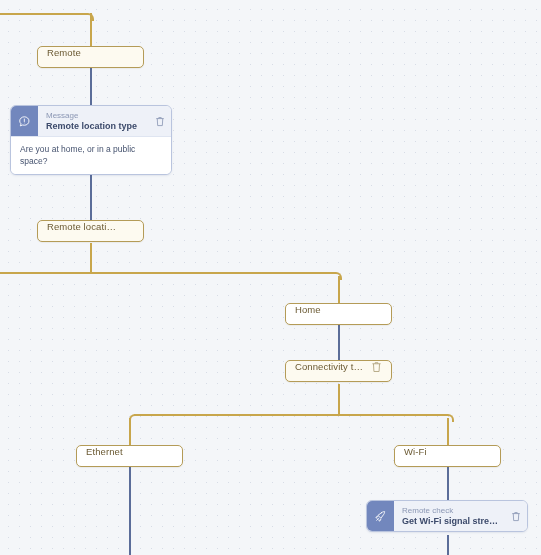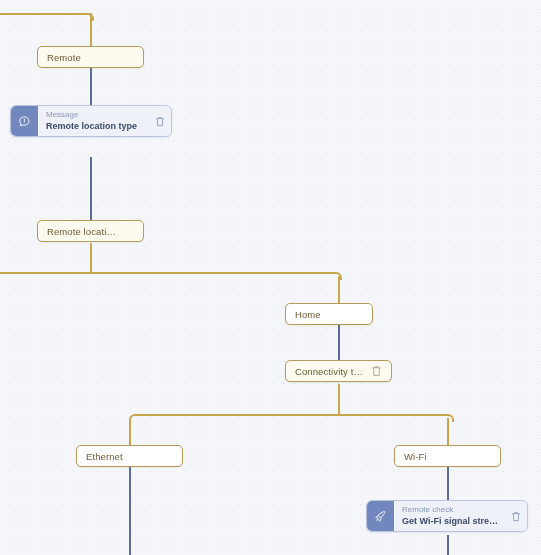--- a/index.html
+++ b/index.html
@@ -43,21 +43,21 @@
 
   
   .pill {
     position: absolute;
     box-sizing: border-box;
     height: 22px;
     border: 1px solid #bfa濃;
     border: 1px solid #b49b57;
     border-radius: 5px;
     display: flex;
-    align-items: center;
+    align-items: flex-start;
     padding: 0 9px;
     font-size: 9.5px;
     color: #6b5a33;
     letter-spacing: 0.1px;
     box-shadow: 0 1px 1px rgba(90,70,25,0.06);
   }
   .pill.cream { background: #fdfaf0; }
   .pill.white { background: #ffffff; }
 
   .pill-label {
@@ -103,21 +103,21 @@
     justify-content: center;
     color: #ffffff;
   }
   .card-icon svg { display: block; }
 
   .card-head-text {
     flex: 1;
     padding: 4px 6px 4px 8px;
     display: flex;
     flex-direction: column;
-    justify-content: space-between;
+    justify-content: center;
     min-width: 0;
   }
   .card-kicker {
     font-size: 8px;
     color: #8b97b4;
     line-height: 10px;
     white-space: nowrap;
   }
   .card-title {
     font-size: 9px;
@@ -192,21 +192,21 @@
 
   <div class="pill cream" style="left:37px; top:220px; width:107px;">
     <span class="pill-label">Remote location...</span>
     <span class="trash">
       <svg viewBox="0 0 12 13" width="11" height="12" fill="none" stroke="#9a8category" stroke-width="1">
         <path d="M1.5 3h9M4.5 3V1.8h3V3M2.7 3l.5 8.4h5.6L9.3 3"></path>
       </svg>
     </span>
   </div>
 
-  <div class="pill white" style="left:285px; top:303px; width:88px;">
+  <div class="pill white" style="left:285px; top:303px; width:107px;">
     <span class="pill-label">Home</span>
   </div>
 
   <div class="pill cream" style="left:285px; top:360px; width:107px;">
     <span class="pill-label">Connectivity type</span>
     <span class="trash">
       <svg viewBox="0 0 12 13" width="11" height="12" fill="none" stroke="#9a8a5e" stroke-width="1">
         <path d="M1.5 3h9M4.5 3V1.8h3V3M2.7 3l.5 8.4h5.6L9.3 3"></path>
       </svg>
     </span>
@@ -232,20 +232,21 @@
       <div class="card-head-text">
         <span class="card-kicker">Message</span>
         <span class="card-title">Remote location type</span>
       </div>
       <div class="card-head-trash">
         <svg viewBox="0 0 12 13" width="10" height="11" fill="none" stroke="#8b97b4" stroke-width="1">
           <path d="M1.5 3h9M4.5 3V1.8h3V3M2.7 3l.5 8.4h5.6L9.3 3"></path>
         </svg>
       </div>
     </div>
+    <div class="card-body">Are you at home, or in a public space?</div>
   </div>
 
   <div class="card" style="left:366px; top:500px; width:162px;">
     <div class="card-head">
       <div class="card-icon">
         <svg viewBox="0 0 16 16" width="13" height="13" fill="none" stroke="#ffffff" stroke-width="1.1" stroke-linecap="round" stroke-linejoin="round">
           <path d="M9.2 3.3c2-1.5 3.9-1.4 3.9-1.4s.1 1.9-1.4 3.9l-3.3 4.3-3.5-3.5 4.3-3.3z"></path>
           <path d="M5.5 10.5 3.3 12.7"></path>
           <path d="M4.9 7.6 3.2 8.1l-.9 1.5 1.6.3"></path>
           <path d="M8.4 11.1l-.5 1.7-1.5.9-.3-1.6"></path>

